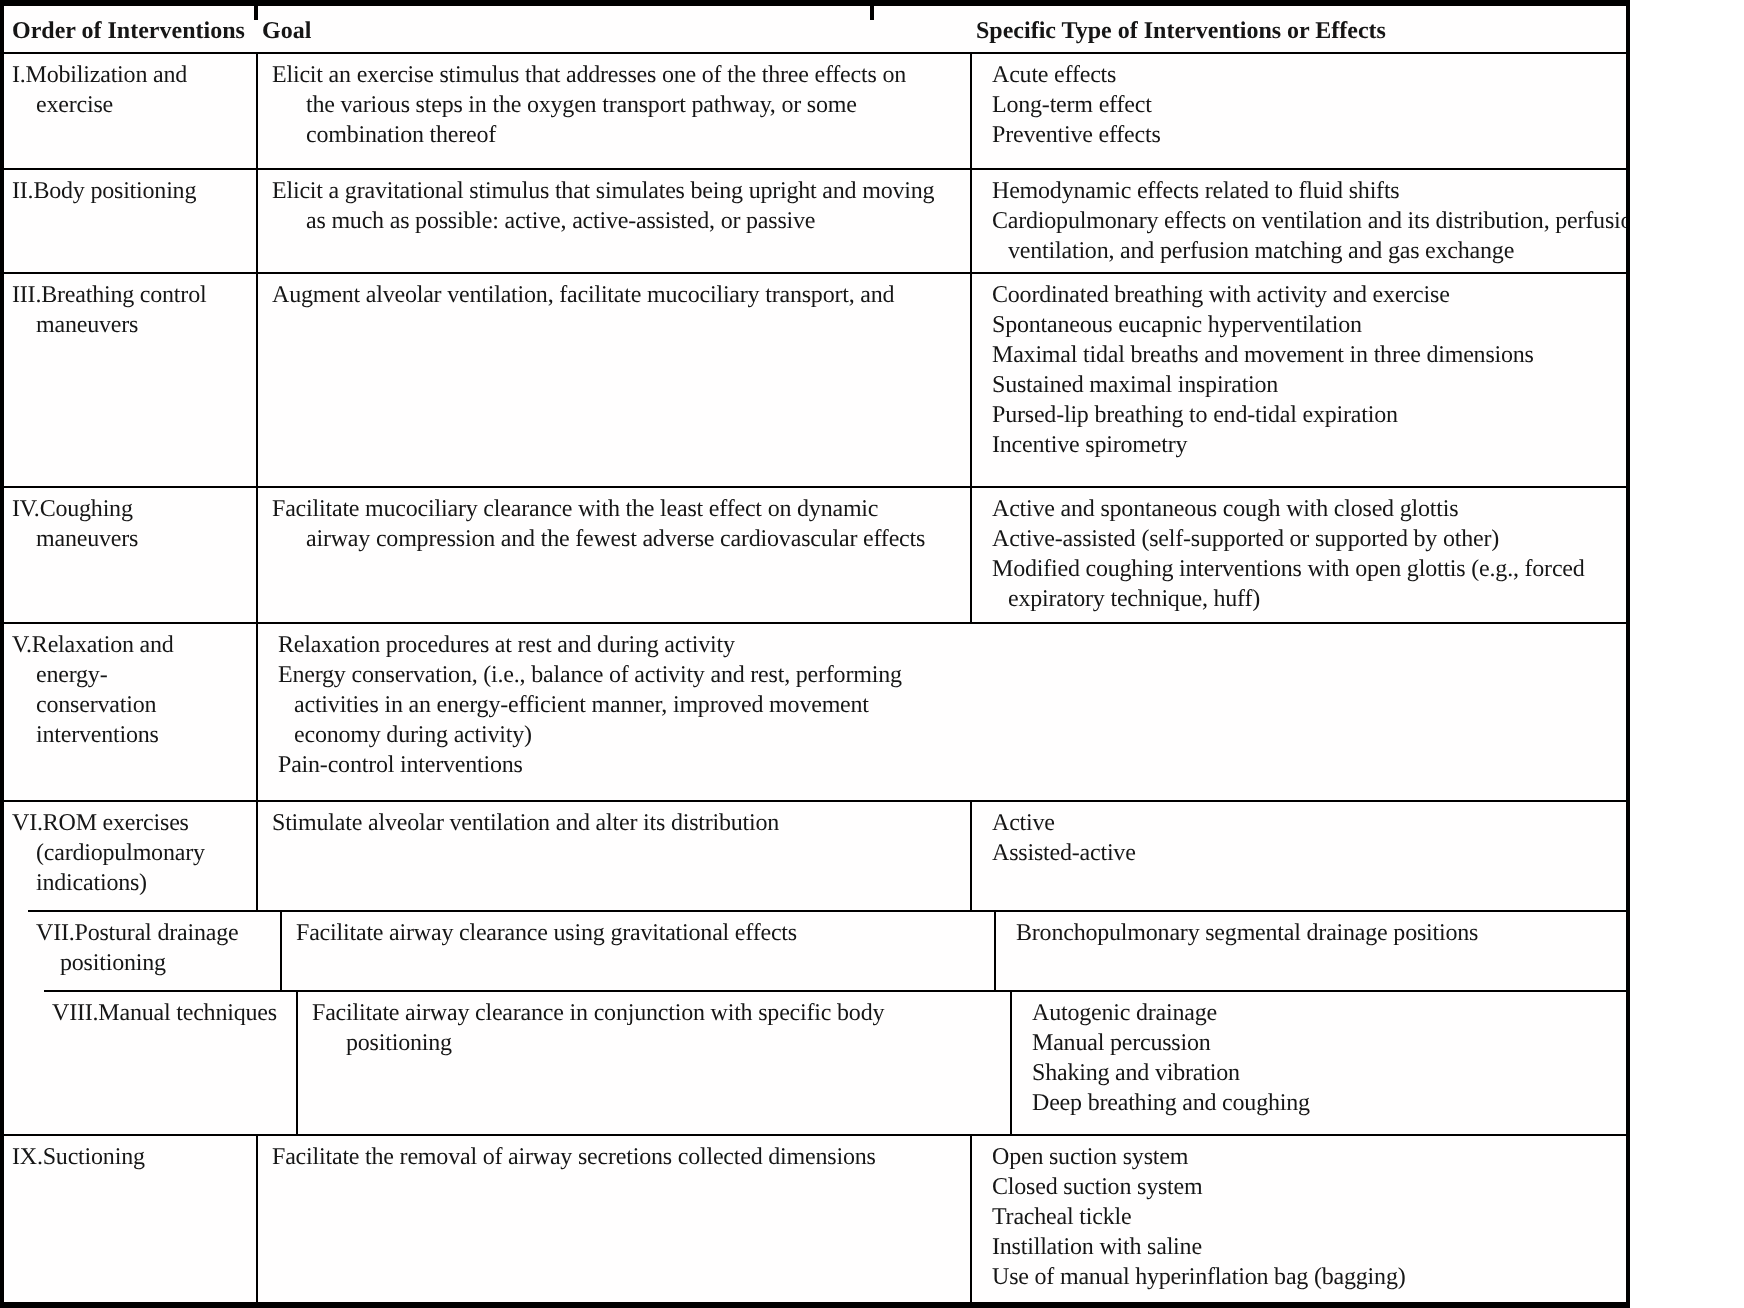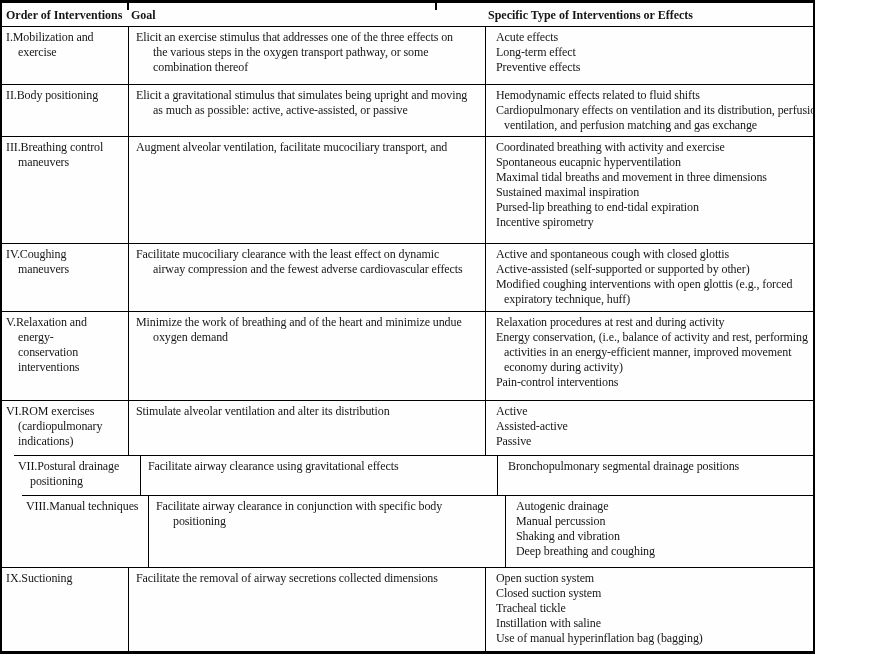--- a/index.html
+++ b/index.html
@@ -149,45 +149,40 @@
           <div class="line ind">expiratory technique, huff)</div>
         </div>
       </div>
       <div class="trow">
         <div class="cell c1">
           <div class="line">V.Relaxation and</div>
           <div class="line ind">energy-</div>
           <div class="line ind">conservation</div>
           <div class="line ind">interventions</div>
         </div>
-        <div class="cell c2">
-          <div class="line">Minimize the work of breathing and of the heart and minimize undue</div>
-          <div class="line ind">oxygen demand</div>
-        </div>
         <div class="cell c3">
           <div class="line">Relaxation procedures at rest and during activity</div>
           <div class="line">Energy conservation, (i.e., balance of activity and rest, performing</div>
           <div class="line ind">activities in an energy-efficient manner, improved movement</div>
           <div class="line ind">economy during activity)</div>
           <div class="line">Pain-control interventions</div>
         </div>
       </div>
       <div class="trow">
         <div class="cell c1">
           <div class="line">VI.ROM exercises</div>
           <div class="line ind">(cardiopulmonary</div>
           <div class="line ind">indications)</div>
         </div>
         <div class="cell c2">
           <div class="line">Stimulate alveolar ventilation and alter its distribution</div>
         </div>
         <div class="cell c3">
           <div class="line">Active</div>
           <div class="line">Assisted-active</div>
-          <div class="line">Passive</div>
         </div>
       </div>
       <div class="trow">
         <div class="cell c1">
           <div class="line">VII.Postural drainage</div>
           <div class="line ind">positioning</div>
         </div>
         <div class="cell c2">
           <div class="line">Facilitate airway clearance using gravitational effects</div>
         </div>

